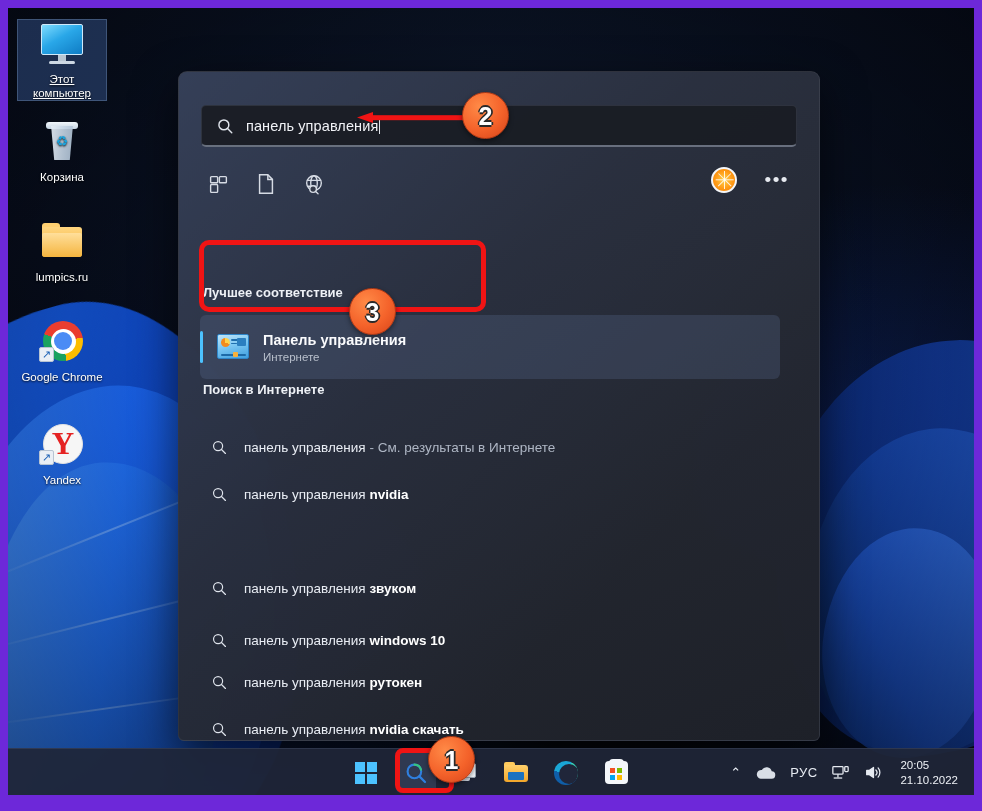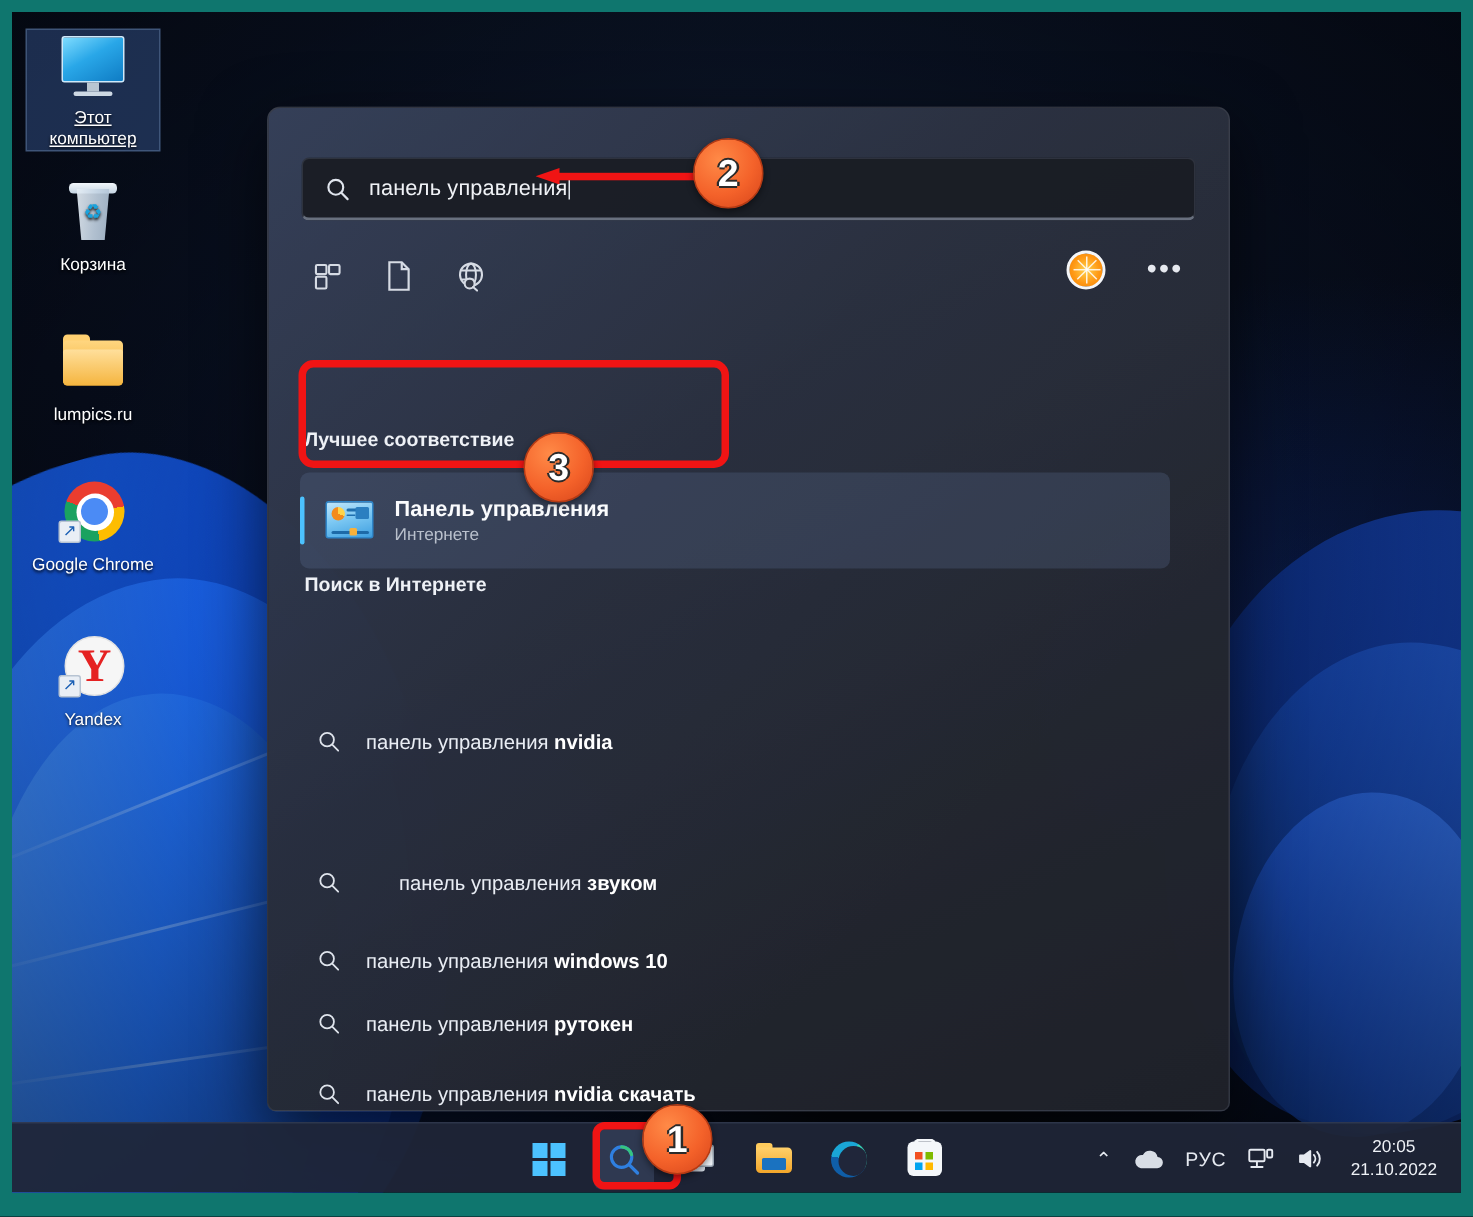--- a/index.html
+++ b/index.html
@@ -1,19 +1,19 @@
 <!DOCTYPE html>
 <html><head>
 <meta charset="utf-8">
 <style>
   * { margin:0; padding:0; box-sizing:border-box; }
   html, body { width:982px; height:811px; overflow:hidden; background:#0a0d14; }
   body { font-family:"Liberation Sans", sans-serif; }
 
-  #frame { position:absolute; left:0; top:0; width:982px; height:811px; background:#0f766e;text-decoration:underline; }
+  #frame { position:absolute; left:0; top:0; width:982px; height:811px; background:#6d28d9;text-decoration:underline; }
 
   
   #desktop {
     position:absolute; left:8px; top:8px; width:966px; height:787px;
     background:#050a16; overflow:hidden;
   }
   
   .wp { position:absolute; pointer-events:none; }
   #wp-base {
     left:0; top:0; width:966px; height:787px;
@@ -196,21 +196,21 @@
   .edge { width:24px; height:24px; border-radius:50%; position:relative; overflow:hidden;
     background:conic-gradient(from 160deg, #0f5ea8 0deg 120deg, #1aa6d6 120deg 230deg, #35d1b6 230deg 320deg, #0f5ea8 320deg 360deg); }
   .edge-in { position:absolute; left:5px; top:3px; width:20px; height:20px; border-radius:50%; background:#20263a; }
 
   .store { width:23px; height:23px; border-radius:4px; background:#f4f7fa; position:relative; }
   .store-h { position:absolute; left:4px; top:-2px; width:15px; height:6px; border-radius:4px 4px 0 0; border:2px solid #f4f7fa; border-bottom:none; }
   .store-g { position:absolute; left:5.5px; top:6.5px; width:12px; height:12px; display:grid; grid-template-columns:5px 5px; grid-template-rows:5px 5px; gap:2px; }
 
   #tb-right { position:absolute; right:10px; top:0; height:47px; display:flex; align-items:center; gap:0; }
   .tray { display:flex; align-items:center; justify-content:center; height:38px; padding:0 7px; color:#e6eaf1; }
-  #tb-clock { text-align:center; font-size:11.5px; color:#eef1f6; line-height:15px; padding:0 6px 0 10px; }
+  #tb-clock { text-align:left; font-size:11.5px; color:#eef1f6; line-height:15px; padding:0 6px 0 10px; }
 
   
   .redbox { position:absolute; border:5px solid #f01414; border-radius:8px; }
   #rb-search { left:395px; top:748px; width:59px; height:45px; }
   #rb-best { left:199px; top:240px; width:287px; height:72px; border-radius:10px; }
   #arrow { position:absolute; left:357px; top:112px; width:110px; height:11px; }
   .badge {
     position:absolute; width:47px; height:47px; border-radius:50%;
     background:radial-gradient(circle at 36% 30%, #ff8a47 0%, #f4622a 55%, #d6441a 100%);
     border:1px solid #b33a14; color:#fff;
@@ -344,31 +344,38 @@
           <div class="cp-knob"></div>
         </div>
         <div>
           <div id="best-title">Панель управления</div>
           <div id="best-sub">Интернете</div>
         </div>
       </div>
 
       <div class="sec-head" id="head-web">Поиск в Интернете</div>
 
+      <div class="sug" style="top:355px;">
+        <svg class="mag2" viewBox="0 0 24 24" fill="none" stroke="#dfe4ec" stroke-width="1.7">
+            <circle cx="10" cy="10" r="6.4"></circle>
+            <line x1="14.8" y1="14.8" x2="20.4" y2="20.4" stroke-linecap="round"></line>
+          </svg>
+        <div class="sug-text"><span>панель управления</span><span class="dim"> - См. результаты в Интернете</span></div>
+      </div>
 
       <div class="sug" style="top:402px;">
         <svg class="mag2" viewBox="0 0 24 24" fill="none" stroke="#dfe4ec" stroke-width="1.7">
             <circle cx="10" cy="10" r="6.4"></circle>
             <line x1="14.8" y1="14.8" x2="20.4" y2="20.4" stroke-linecap="round"></line>
           </svg>
         <div class="sug-text"><span>панель управления </span><b>nvidia</b></div>
       </div>
 
 
-      <div class="sug" style="top:496px;gap:22px;">
+      <div class="sug" style="top:496px;">
         <svg class="mag2" viewBox="0 0 24 24" fill="none" stroke="#dfe4ec" stroke-width="1.7">
             <circle cx="10" cy="10" r="6.4"></circle>
             <line x1="14.8" y1="14.8" x2="20.4" y2="20.4" stroke-linecap="round"></line>
           </svg>
         <div class="sug-text"><span>панель управления </span><b>звуком</b></div>
       </div>
 
       <div class="sug" style="top:548px;">
         <svg class="mag2" viewBox="0 0 24 24" fill="none" stroke="#dfe4ec" stroke-width="1.7">
             <circle cx="10" cy="10" r="6.4"></circle>

